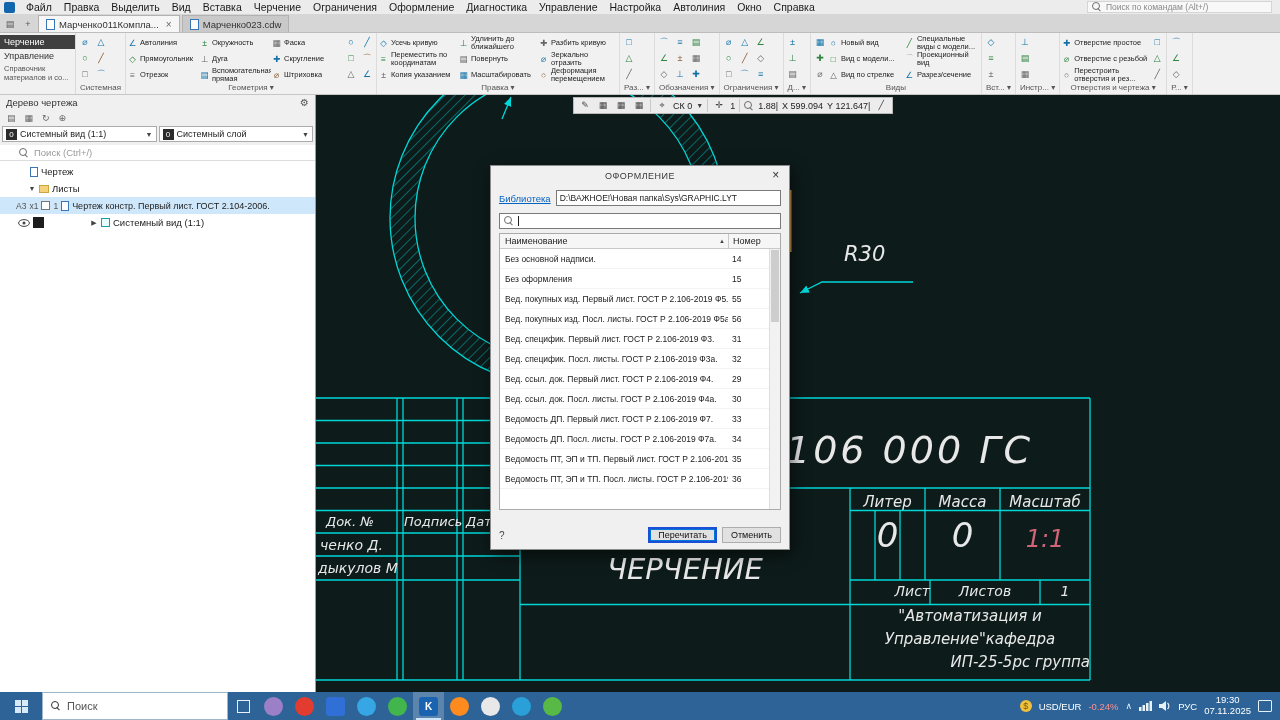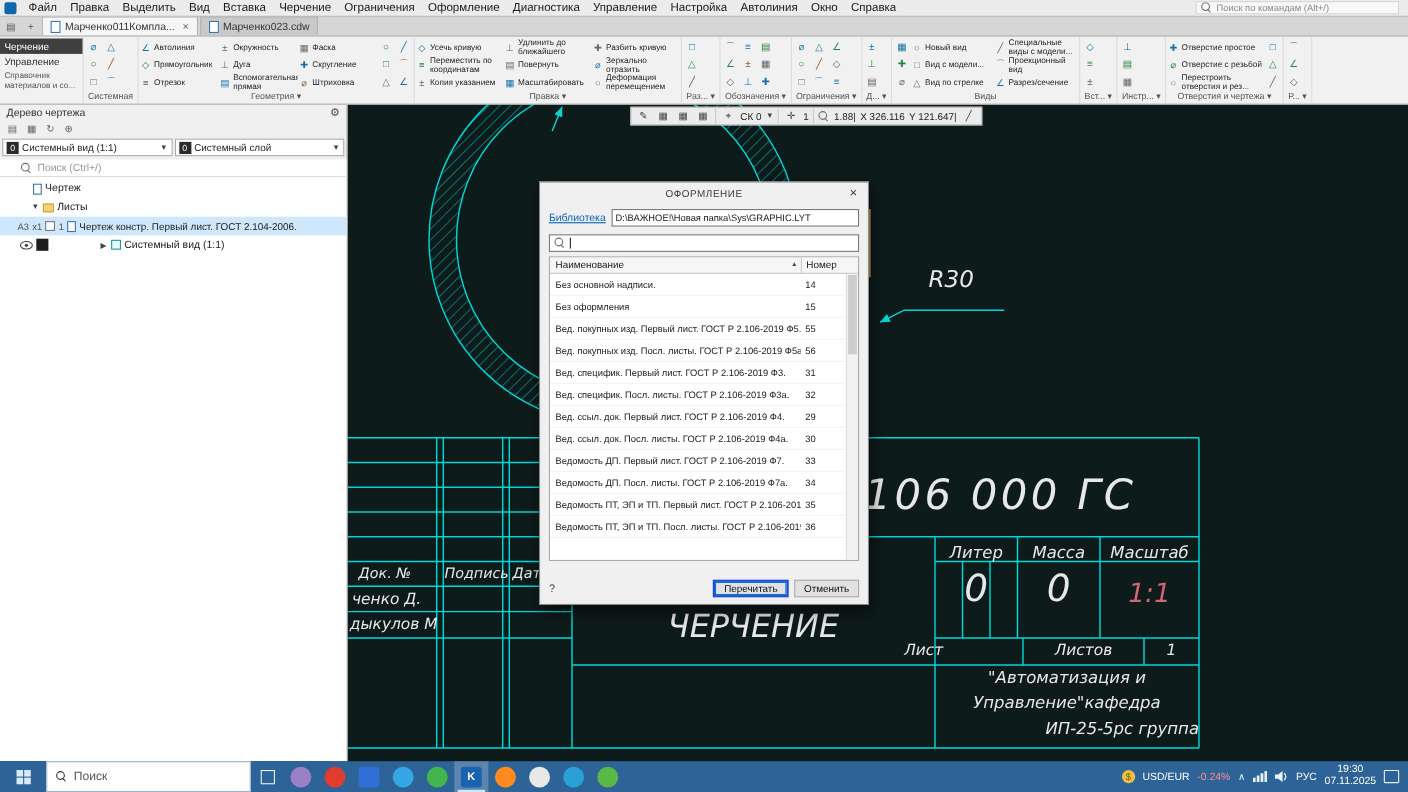--- a/index.html
+++ b/index.html
@@ -561,21 +561,21 @@
 
     <span class="dtxt" style="left:528px;top:147px;font-size:21px">R30</span>
     <span class="dtxt" style="left:470px;top:333px;font-size:38px;letter-spacing:3px">106 000 ГС</span>
     <span class="dtxt" style="left:204px;top:457px;width:330px;text-align:center;font-size:29px">ЧЕРЧЕНИЕ</span>
     <span class="dtxt" style="left:534px;top:398px;width:75px;text-align:center;font-size:15px">Литер</span>
     <span class="dtxt" style="left:609px;top:398px;width:75px;text-align:center;font-size:15px">Масса</span>
     <span class="dtxt" style="left:684px;top:398px;width:90px;text-align:center;font-size:15px">Масштаб</span>
     <span class="dtxt" style="left:534px;top:420px;width:75px;text-align:center;font-size:34px">0</span>
     <span class="dtxt" style="left:609px;top:420px;width:75px;text-align:center;font-size:34px">0</span>
     <span class="dtxt" style="left:684px;top:430px;width:90px;text-align:center;font-size:24px;color:#d06577">1:1</span>
-    <span class="dtxt" style="left:506px;top:488px;width:80px;text-align:left;font-size:14px">Лист</span>
+    <span class="dtxt" style="left:534px;top:488px;width:80px;text-align:right;font-size:14px">Лист</span>
     <span class="dtxt" style="left:614px;top:488px;width:110px;text-align:center;font-size:14px">Листов</span>
     <span class="dtxt" style="left:724px;top:488px;width:50px;text-align:center;font-size:14px">1</span>
     <span class="dtxt" style="left:534px;top:512px;width:240px;text-align:center;font-size:15px">"Автоматизация и</span>
     <span class="dtxt" style="left:534px;top:535px;width:240px;text-align:center;font-size:15px">Управление"кафедра</span>
     <span class="dtxt" style="left:534px;top:558px;width:240px;text-align:right;font-size:15px">ИП-25-5рс группа</span>
     <span class="dtxt" style="left:10px;top:419px;font-size:13px">Док. №</span>
     <span class="dtxt" style="left:88px;top:419px;font-size:13px">Подпись</span>
     <span class="dtxt" style="left:150px;top:419px;font-size:13px">Дата</span>
     <span class="dtxt" style="left:4px;top:442px;font-size:14px">ченко Д.</span>
     <span class="dtxt" style="left:2px;top:465px;font-size:14px">дыкулов М</span>
@@ -588,21 +588,21 @@
       <span class="qb-sep"></span>
       <span class="qb-ic">⌖</span>
       <span>СК 0</span>
       <span class="qb-arr">▼</span>
       <span class="qb-sep"></span>
       <span class="qb-ic">✛</span>
       <span>1</span>
       <span class="qb-sep"></span>
       <span class="mag"></span>
       <span>1.88|</span>
-      <span>X 326.116</span>
+      <span>X 599.094</span>
       <span>Y 121.647|</span>
       <span class="qb-ic">╱</span>
     </div>
   </div>
 
   <div class="dialog">
     <div class="dlg-t">
       <span>ОФОРМЛЕНИЕ</span>
       <span class="dlg-x">×</span>
     </div>

